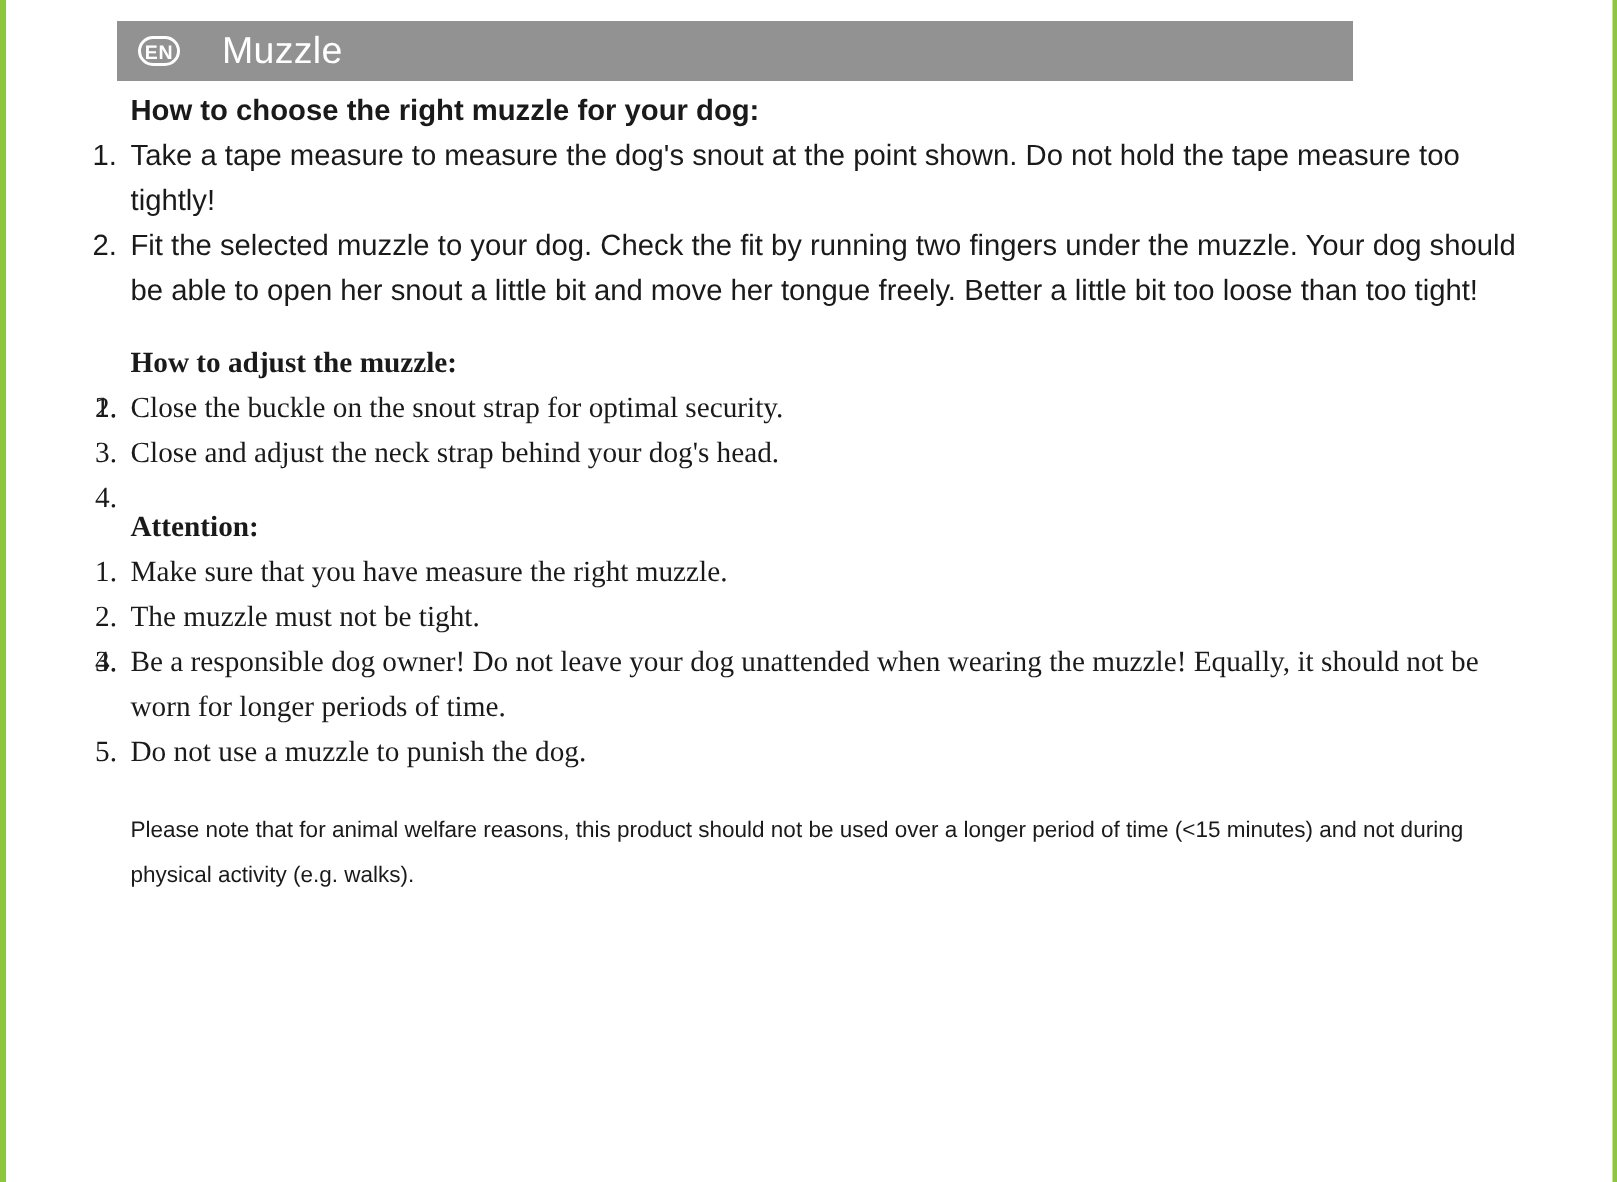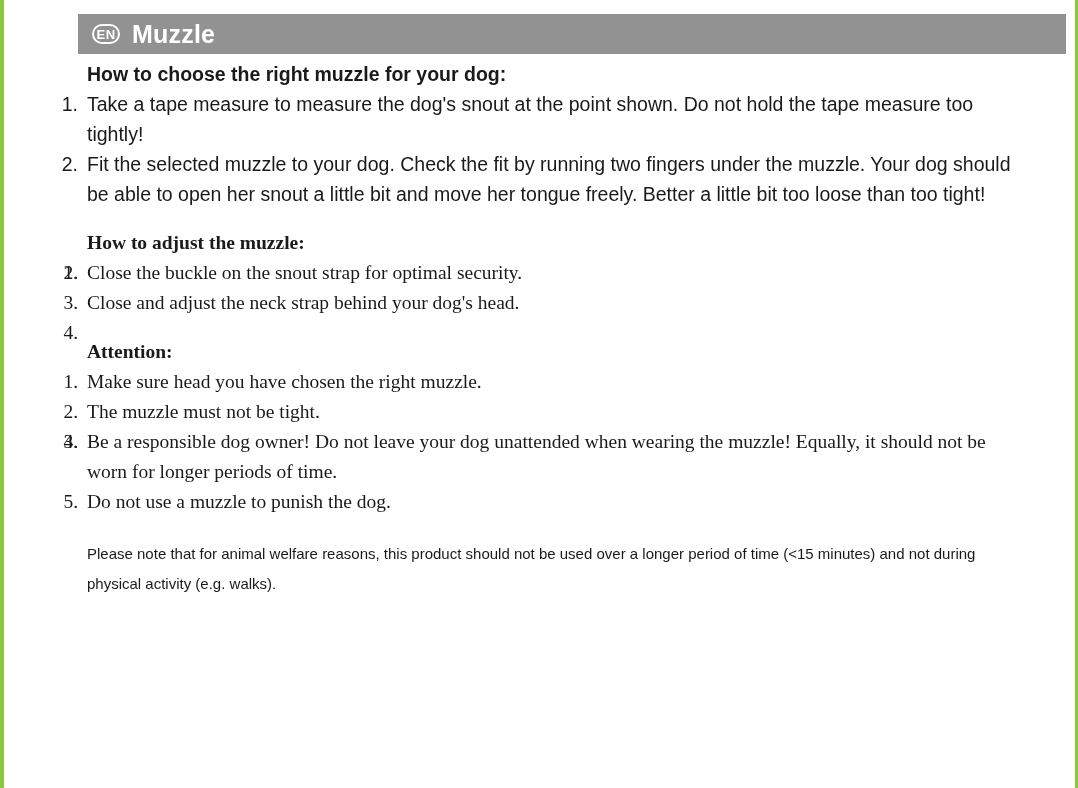--- a/index.html
+++ b/index.html
@@ -35,21 +35,21 @@
     right: 0;
     top: 0;
     width: 3px;
     height: 788px;
     background: #8dc63f;
   }
   .header-bar {
     position: absolute;
     left: 78px;
     top: 14px;
-    width: 988px;
+    width: 824px;
     height: 40px;
     background: #929292;
     display: flex;
     align-items: center;
     padding-left: 14px;
     box-sizing: border-box;
   }
   .lang-badge {
     width: 28px;
     height: 20px;
@@ -60,22 +60,22 @@
     font-weight: bold;
     display: flex;
     align-items: center;
     justify-content: center;
     letter-spacing: 0.5px;
     box-sizing: border-box;
   }
   .header-title {
     color: #ffffff;
     font-size: 25px;
-    font-weight: bold;
-    margin-left: 12px;
+    font-weight: normal;
+    margin-left: 28px;
     letter-spacing: 0.2px;
   }
   .content {
     position: absolute;
     left: 48px;
     top: 60px;
     width: 980px;
   }
   .section {
     margin-bottom: 4px;
@@ -164,21 +164,21 @@
           <span class="num">4.</span>
         </li>
       </ol>
     </div>
 
     <div class="section gap-before">
       <div class="section-heading">Attention:</div>
       <ol class="steps">
         <li>
           <span class="num">1.</span>
-          <span>Make sure head you have chosen the right muzzle.</span>
+          <span>Make sure that you have measure the right muzzle.</span>
         </li>
         <li>
           <span class="num">2.</span>
           <span>The muzzle must not be tight.</span>
         </li>
         <li>
           <span class="num">3.</span>
         </li>
         <li>
           <span class="num">4.</span>

